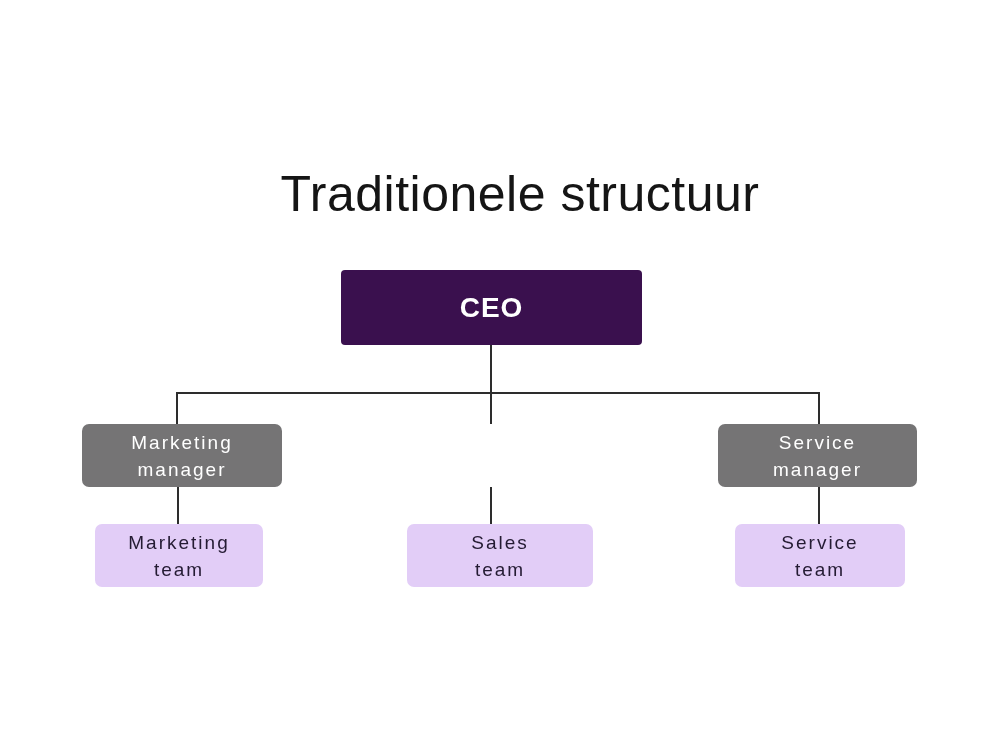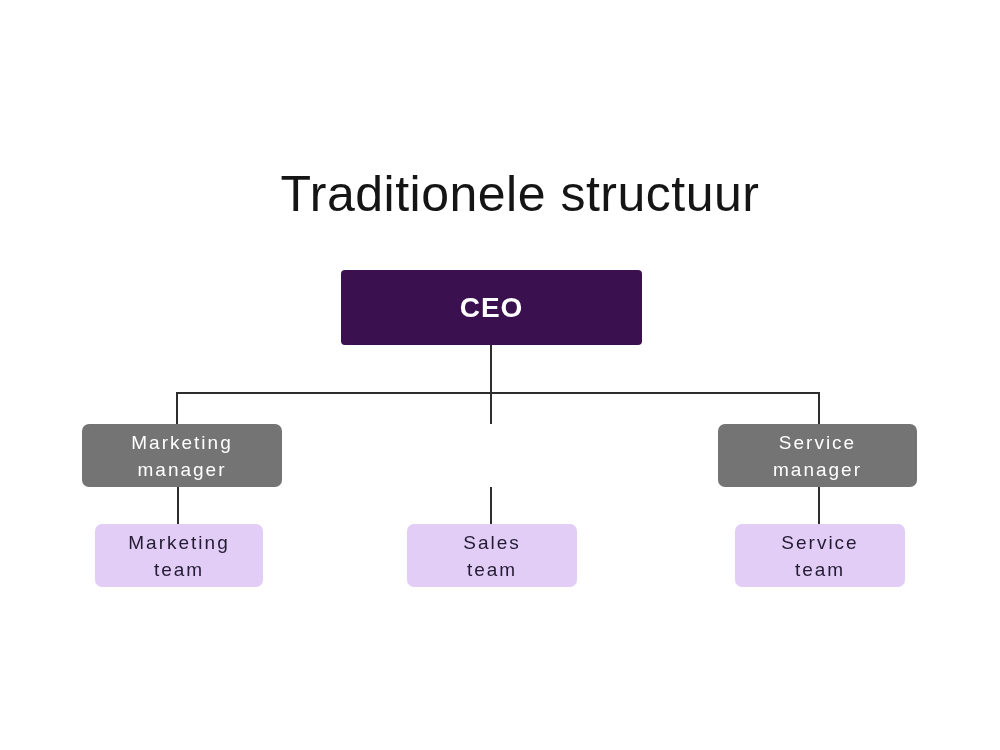--- a/index.html
+++ b/index.html
@@ -69,21 +69,21 @@
     color: #241B33;
     font-size: 19px;
     font-weight: 500;
     letter-spacing: 2px;
     line-height: 27px;
   }
   .m1 { left: 82px;  width: 200px; }
   .m2 { left: 391px; width: 198px; }
   .m3 { left: 718px; width: 199px; }
   .t1 { left: 95px;  width: 168px; }
-  .t2 { left: 407px; width: 170px; }
+  .t2 { left: 407px; width: 186px; }
   .t3 { left: 735px; width: 170px; }
   .line {
     position: absolute;
     background: #2d2d2d;
   }
   .line.v { width: 1.5px; }
   .line.h { height: 1.5px; }
   
   .l-trunk   { left: 490px; top: 345px; height: 79px; }
   .l-hbar    { left: 176px; top: 392px; width: 643px; }

